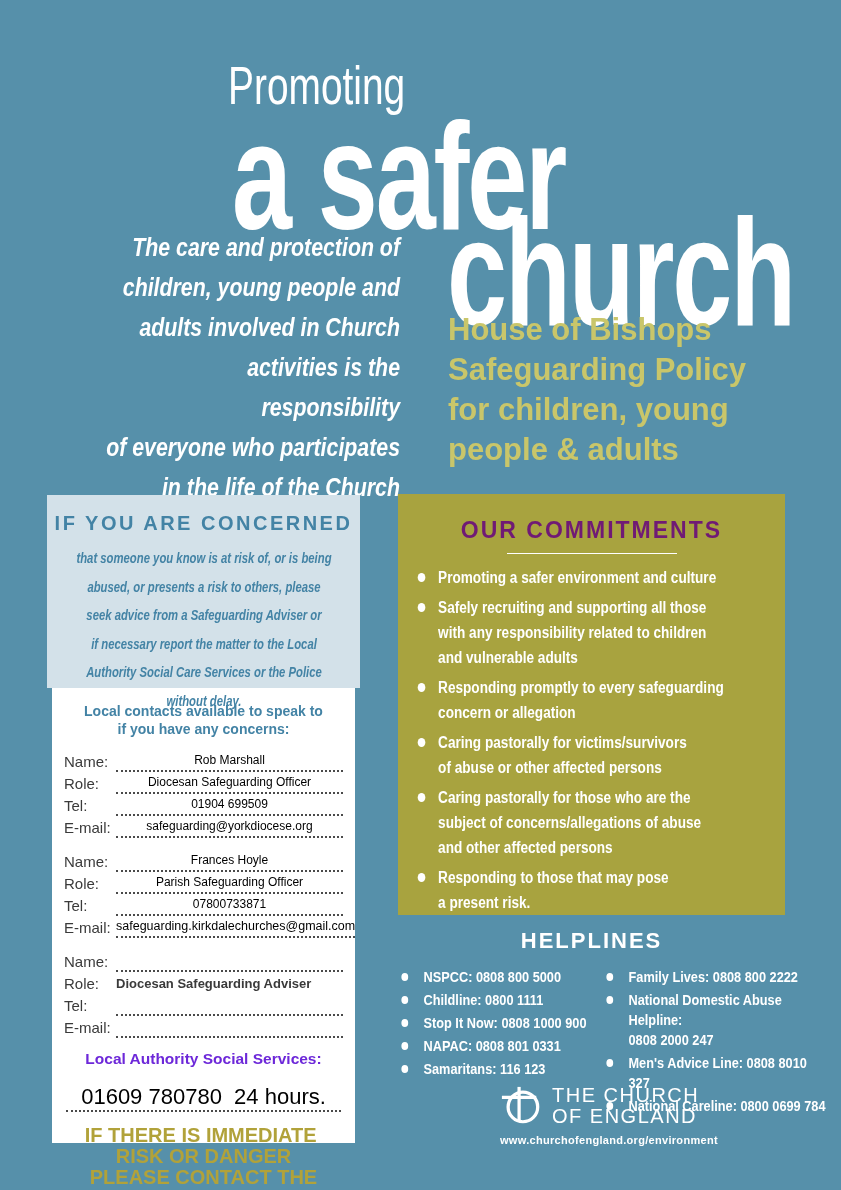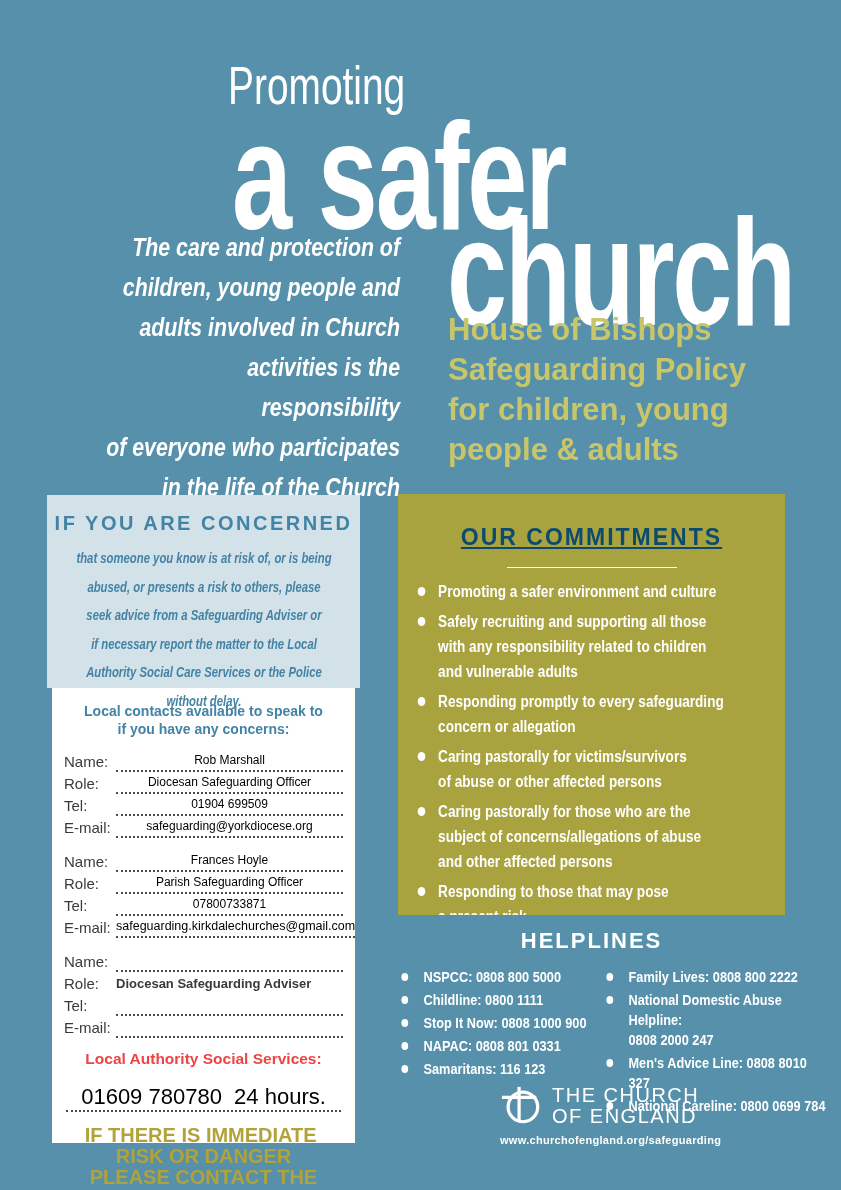--- a/index.html
+++ b/index.html
@@ -61,38 +61,38 @@
   .entry { margin-top:12px; }
   .crow { display:flex; align-items:flex-end; height:22px; }
   .clabel { flex:none; width:52px; font-size:15px; color:#3a3a3a; line-height:20px; }
   .cline {
     flex:1; border-bottom:2px dotted #4a4a4a; text-align:center;
     font-size:12px; color:#000; line-height:20px; white-space:nowrap;
   }
   .cline.static { border-bottom:none; text-align:left; font-weight:bold; color:#3a3a3a; font-size:13px; }
   .cline.small { font-size:12.5px; }
   .lass-label {
-    margin-top:12px; text-align:center; font-weight:bold; color:#ef4444; font-size:15.5px;
+    margin-top:12px; text-align:center; font-weight:bold; color:#6d28d9; font-size:15.5px;
   }
   .lass-phone {
     margin:0 2px; border-bottom:2px dotted #4a4a4a; text-align:center;
     font-size:22px; color:#000; height:26px; line-height:26px; white-space:nowrap;
   }
   .warning {
     margin-top:13px; text-align:center; font-weight:bold; color:#b1a23a;
     font-size:20px; line-height:21px; white-space:pre-line;
   }
   
   .commitments {
     position:absolute; left:398px; top:494px; width:387px; height:421px;
     background:#a8a33f; box-sizing:border-box; padding-top:14px; overflow:hidden;
   }
   .commitments-heading {
-    margin:16px; text-align:center; color:#0c4a6e; font-size:23px;
-    font-weight:bold; letter-spacing:2px;text-decoration:underline;
+    margin:9px; text-align:center; color:#701a75; font-size:23px;
+    font-weight:bold; letter-spacing:2px;
   }
   .commitments-rule { width:170px; height:1px; background:#fff; margin:8px auto 11px; }
   .commitments-list {
     list-style:none; margin:0 0 0 18px; padding:0; width:400px;
     transform:scaleX(0.85); transform-origin:0 0;
   }
   .commitments-list li {
     position:relative; padding-left:26px; margin-bottom:5px;
     color:#fff; font-weight:bold; font-size:16px; line-height:25px;
     white-space:pre-line;
@@ -282,16 +282,16 @@
       <span class="logo-mark">
         <svg width="42" height="42" viewBox="0 0 44 44">
           <circle cx="24" cy="23" r="15.5" fill="none" stroke="#ffffff" stroke-width="3.4"></circle>
           <line x1="20" y1="2" x2="20" y2="38" stroke="#ffffff" stroke-width="3.4"></line>
           <line x1="2" y1="13" x2="38" y2="13" stroke="#ffffff" stroke-width="3.4"></line>
         </svg>
       </span>
       <div class="logo-text">THE CHURCH
 OF ENGLAND</div>
     </div>
-    <div class="footer-url">www.churchofengland.org/safeguarding</div>
+    <div class="footer-url">www.churchofengland.org/environment</div>
   </div>
 
 </div>
 
 </body></html>

